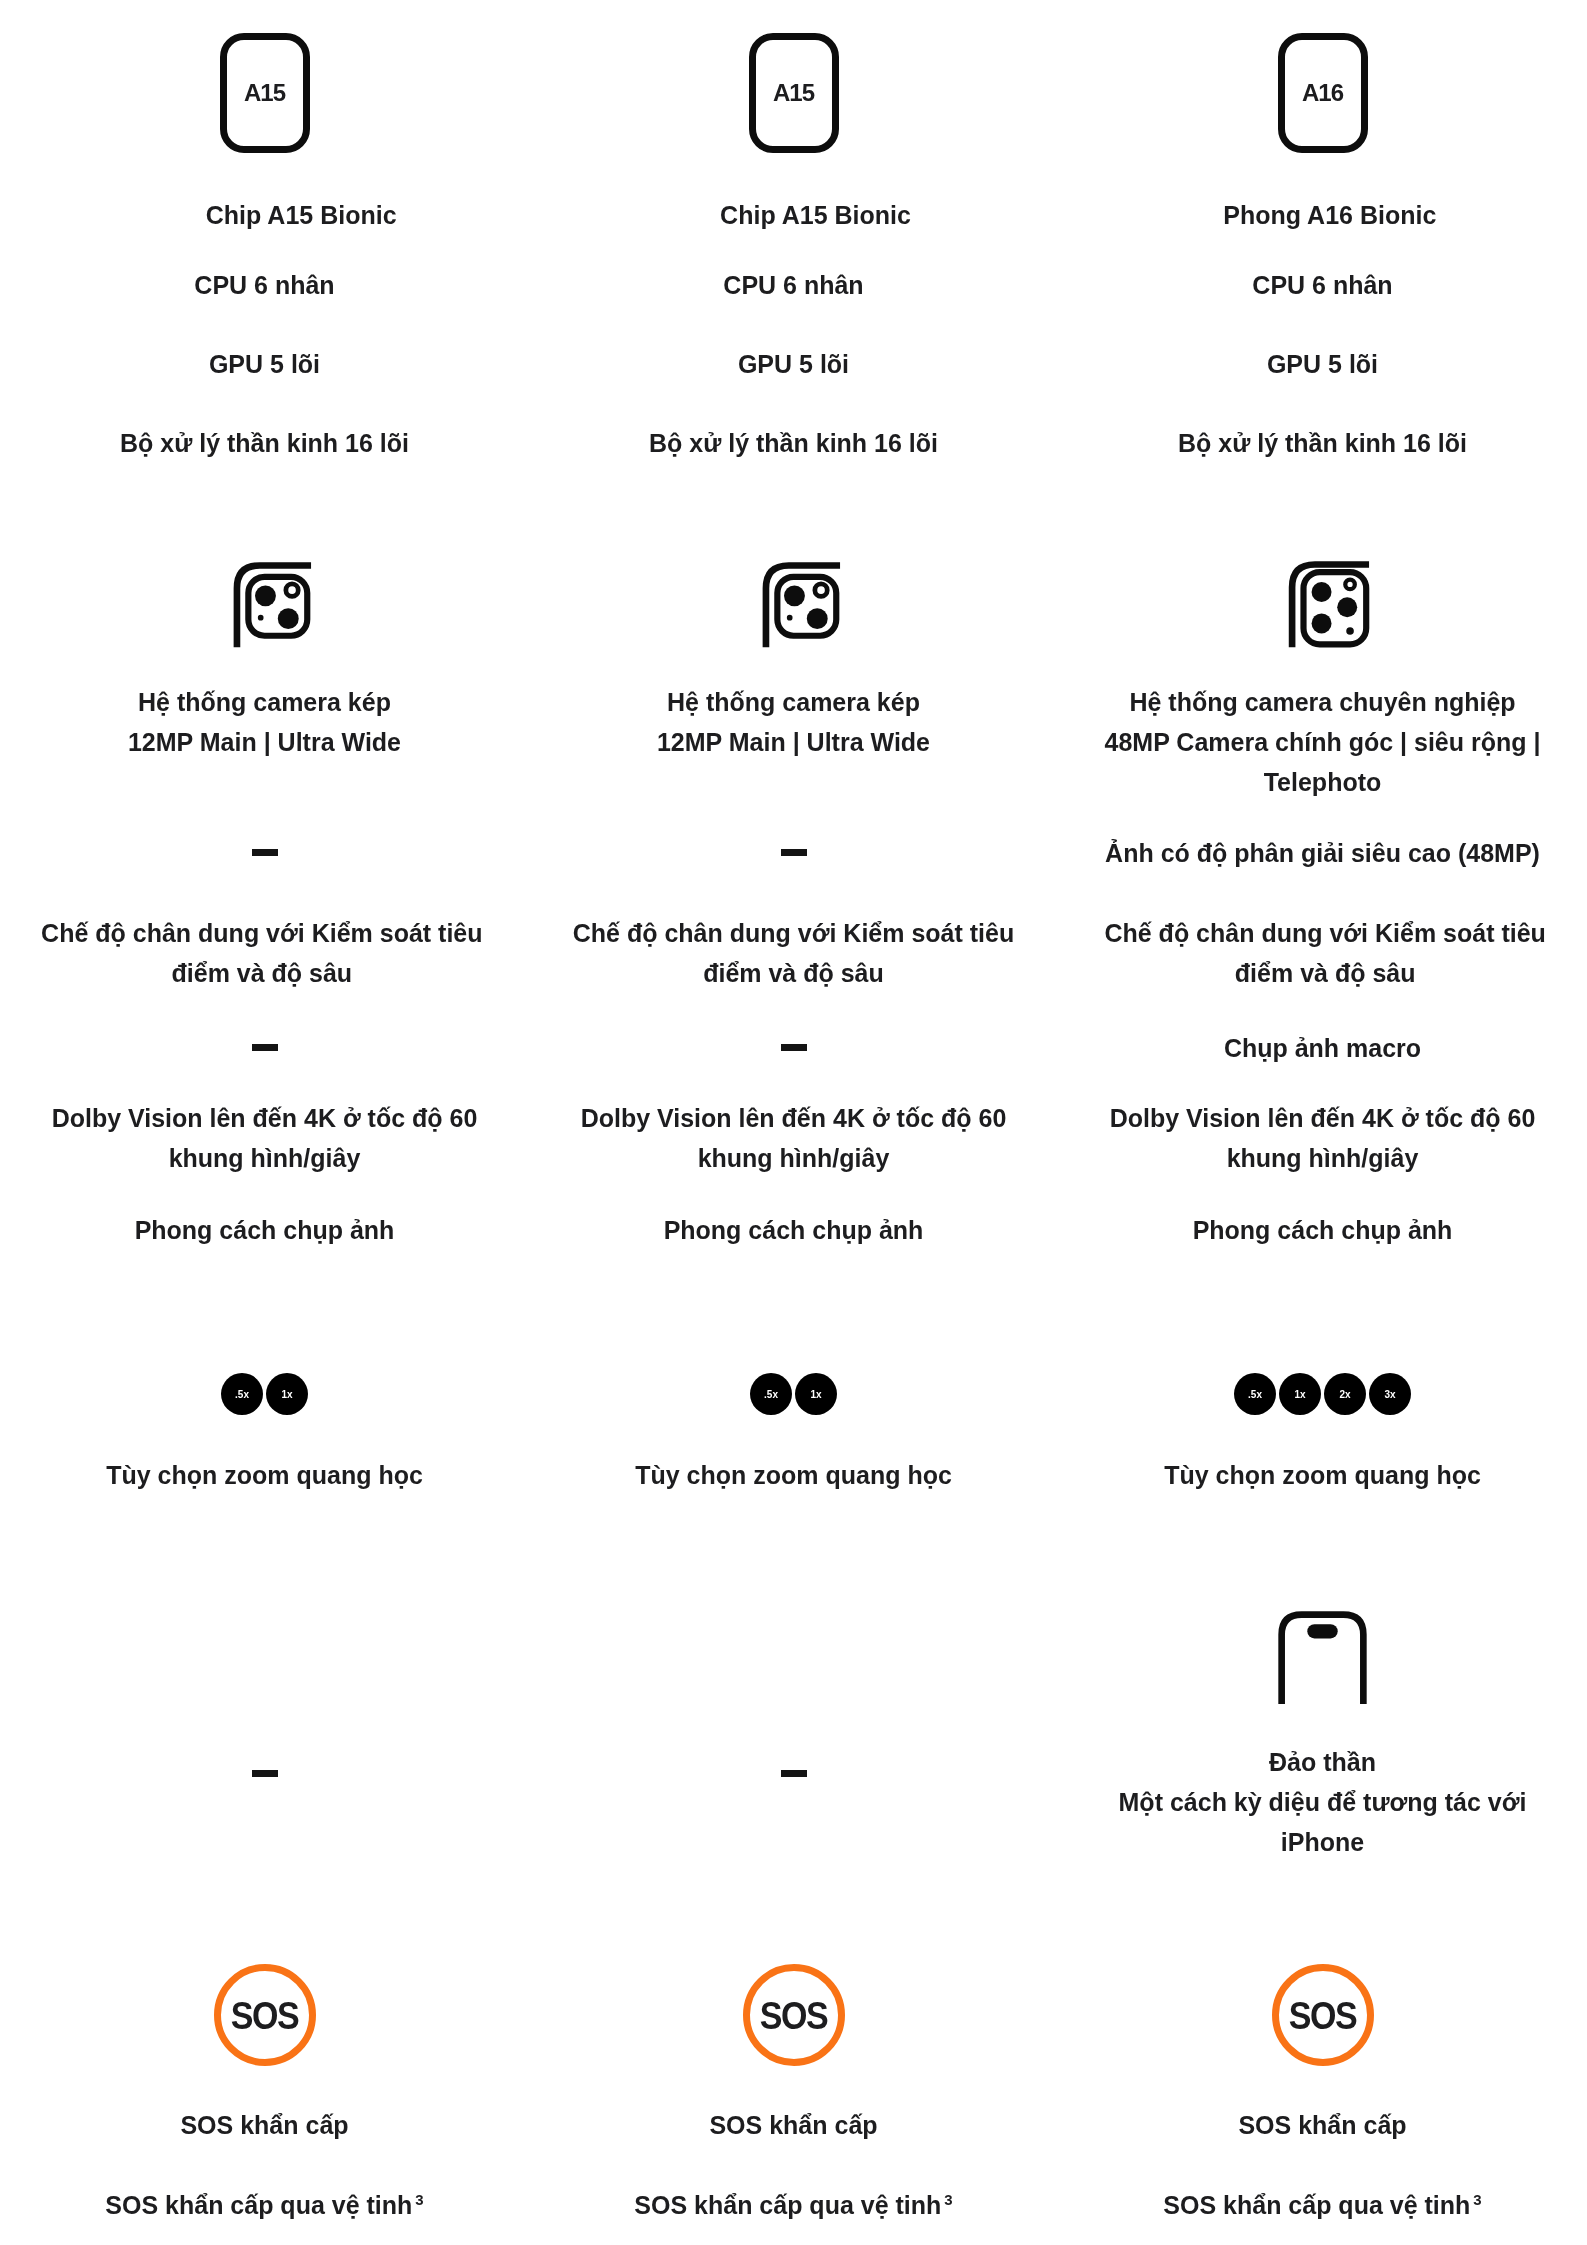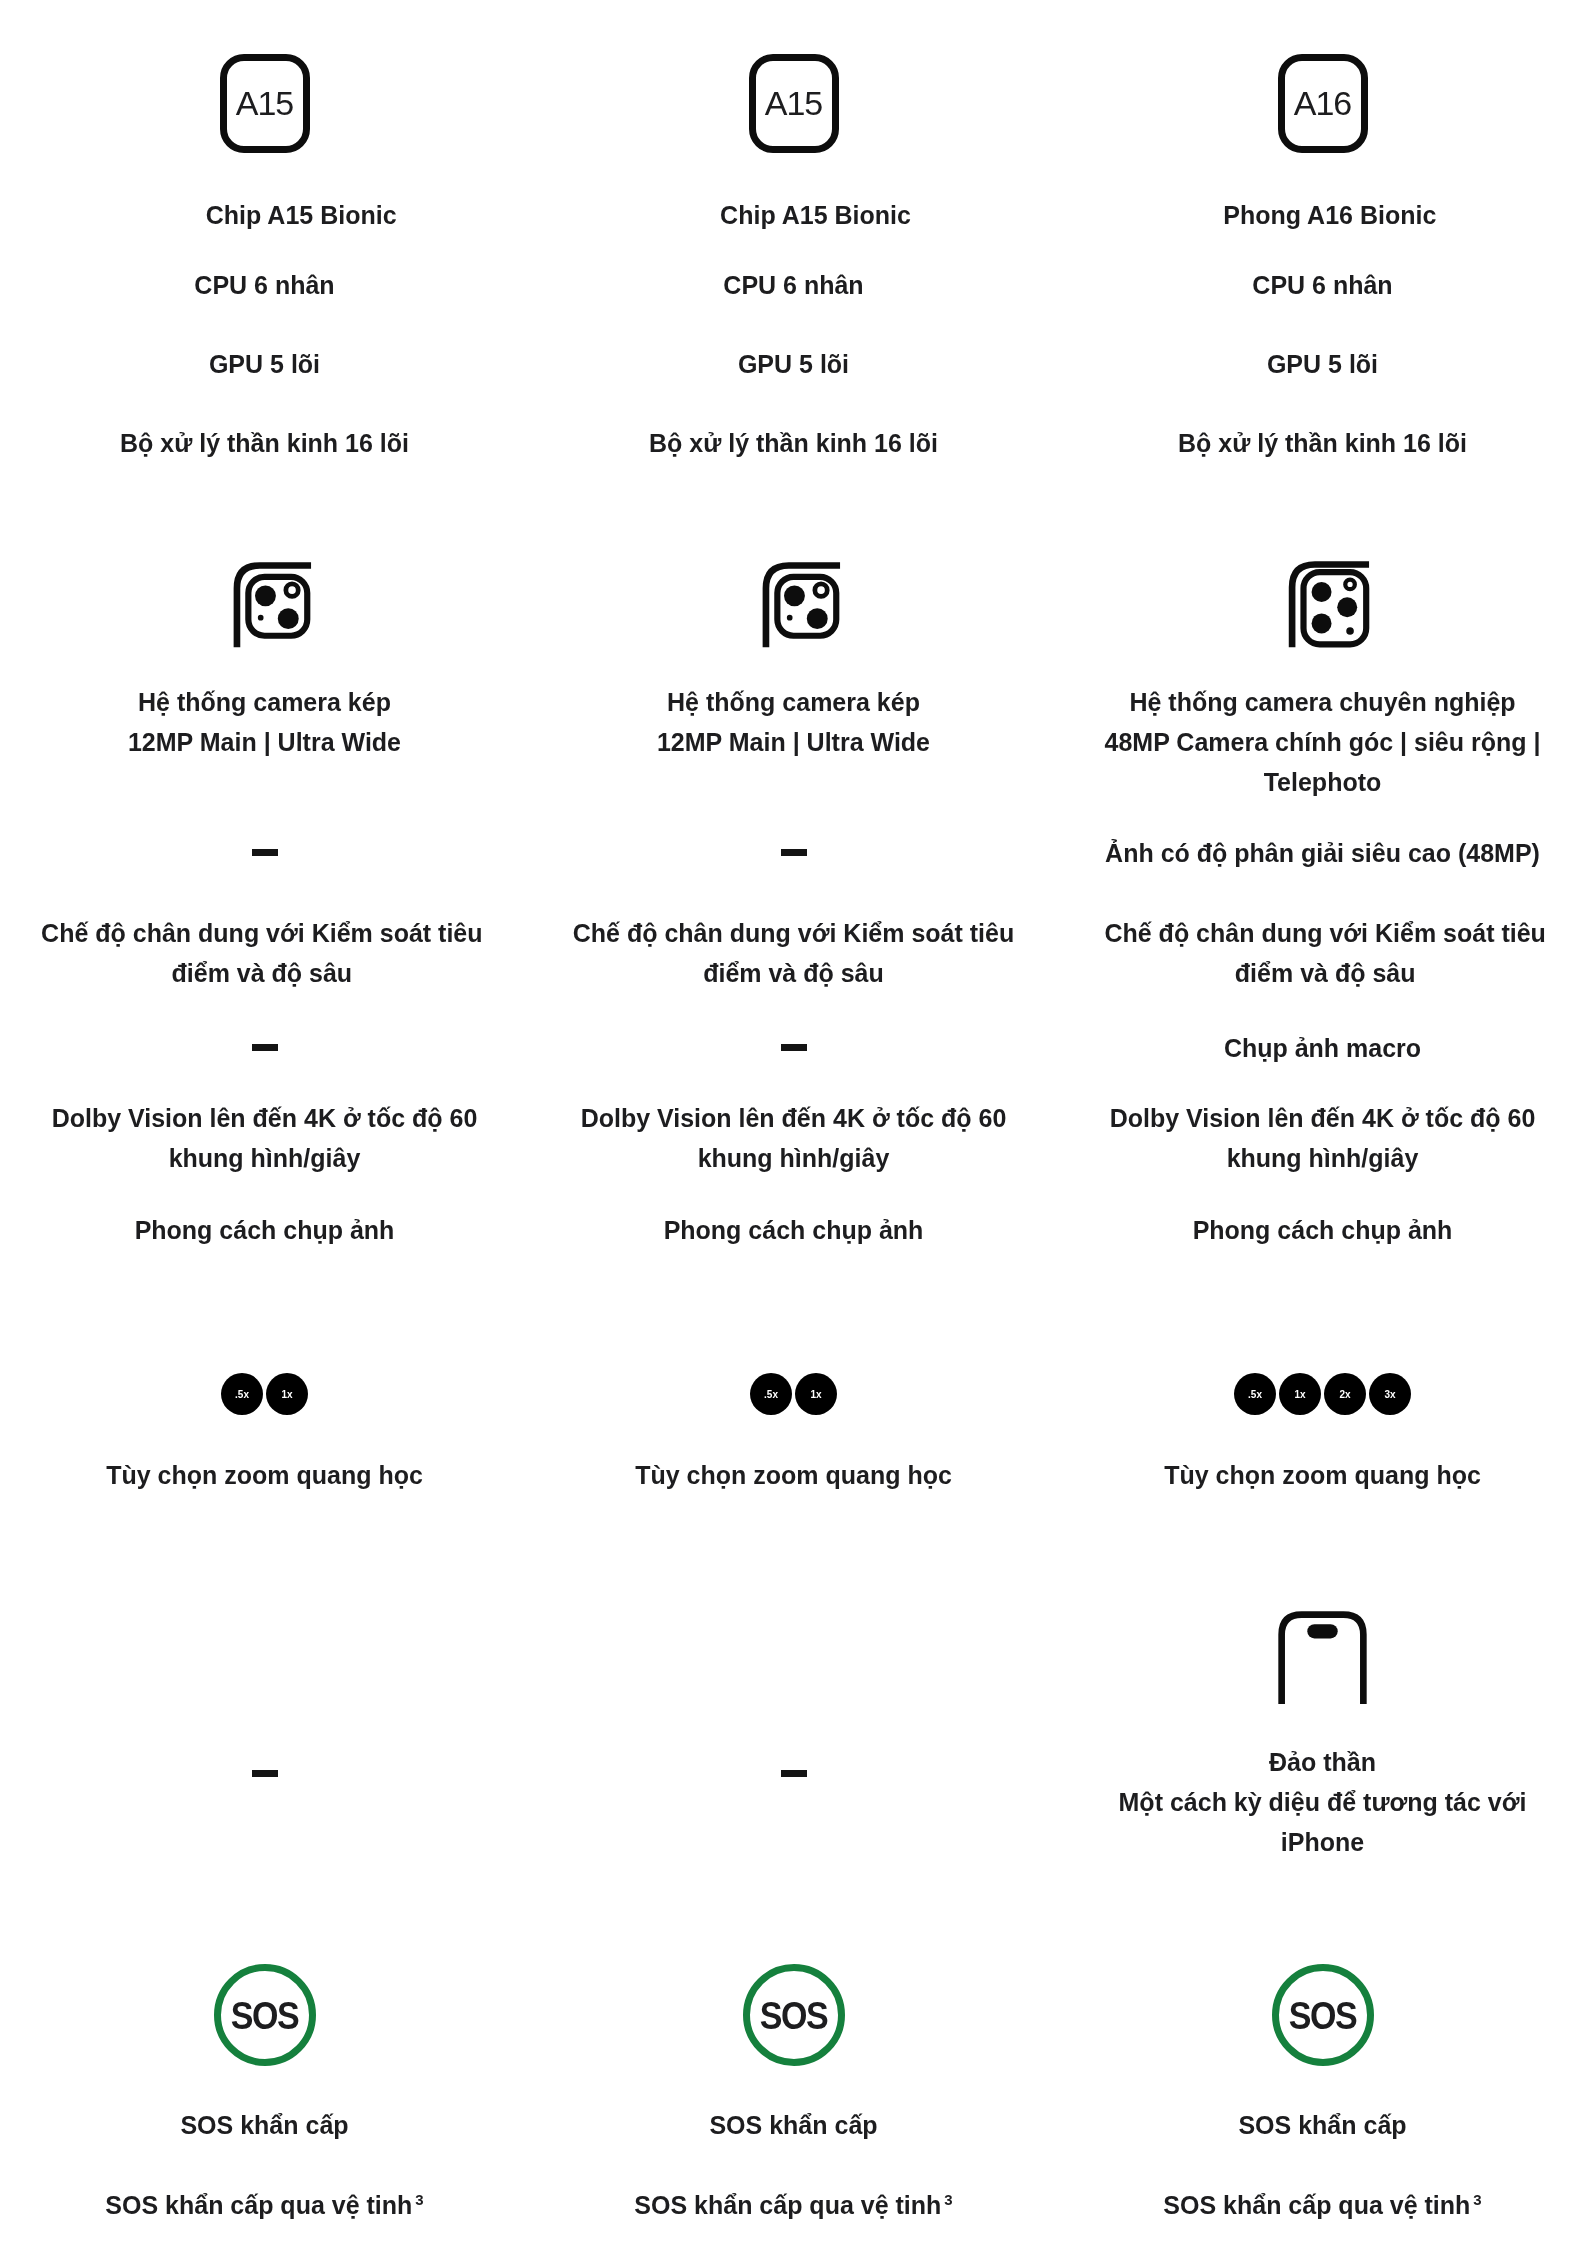--- a/index.html
+++ b/index.html
@@ -39,36 +39,36 @@
   .r-zoom-label  { height: 70px; }
   .r-island-icon { height: 220px; } .r-island-icon .cell { padding-bottom: 26px; }
   .r-island-text { height: 150px; } .r-island-text .cell { padding-top: 12px; }
   .r-island-text .cell.dash-cell { padding-top: 40px; }
   .r-sos-icon    { height: 210px; } .r-sos-icon .cell { padding-bottom: 24px; }
   .r-sos-label   { height: 70px; }
   .r-sos-sat     { height: 85px; }
 
   
   .chip-badge {
-    width: 90px; height: 99px;
+    width: 90px; height: 120px;
     border: 7px solid #0d0d0d; border-radius: 24px;
     display: flex; align-items: center; justify-content: center;
-    font-size: 34px; font-weight: 400; letter-spacing: -1px;
+    font-size: 24px; font-weight: 700; letter-spacing: -1px;
   }
   .dash { width: 26px; height: 7px; background: #141414; }
   .zoom-chips { display: flex; gap: 3px; }
   .zoom-chip {
     width: 42px; height: 42px; border-radius: 50%;
     background: #000; color: #fff;
     display: flex; align-items: center; justify-content: center;
     font-size: 10px; font-weight: 700;
   }
   .sos-badge {
     width: 102px; height: 102px;
-    border: 7px solid #15803d; border-radius: 50%;
+    border: 7px solid #f97316; border-radius: 50%;
     display: flex; align-items: center; justify-content: center;
     font-size: 34px; font-weight: 700; letter-spacing: -1.5px;
   }
   .sos-badge span { transform: scaleY(1.15); }
   svg .stroke { stroke: #0d0d0d; fill: none; }
   svg .fill { fill: #0d0d0d; }
 </style>
 </head>
 <body>
 

